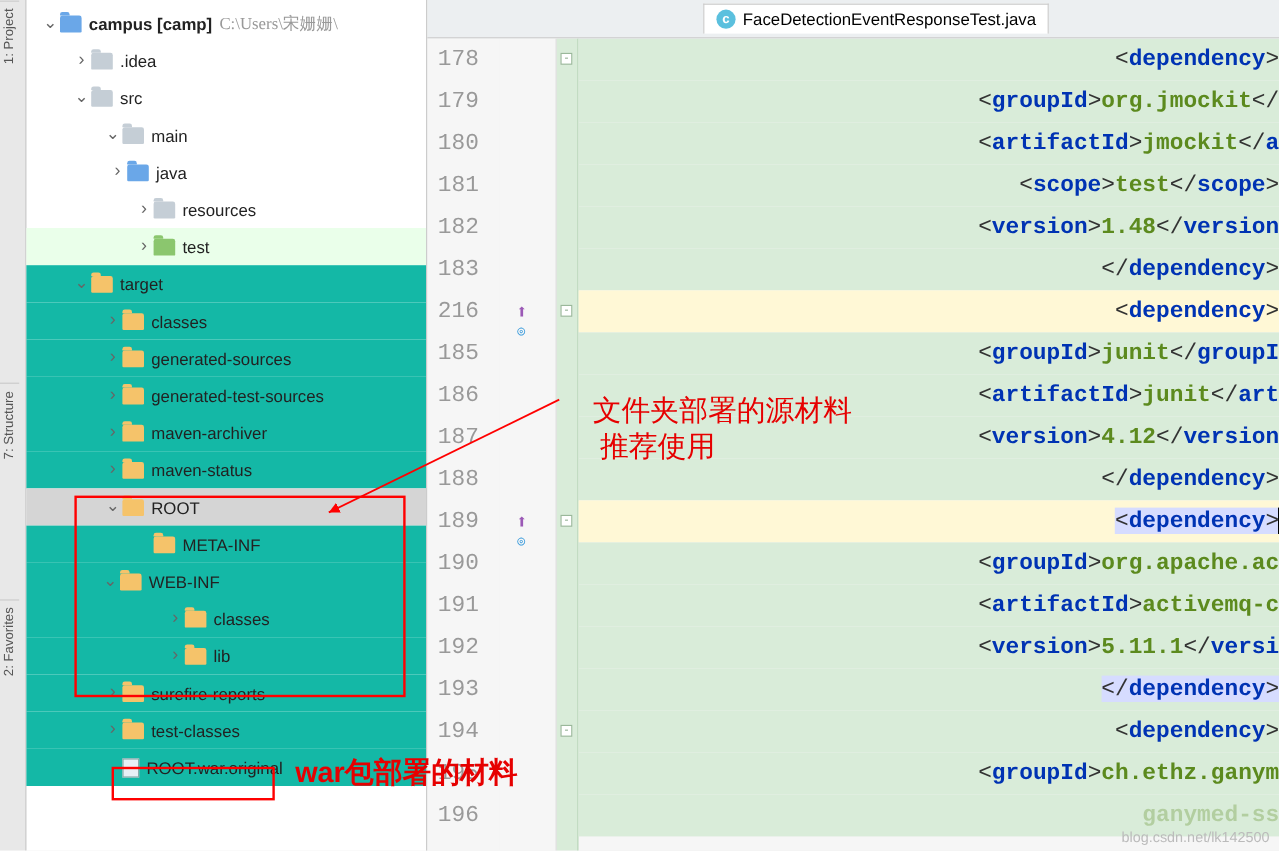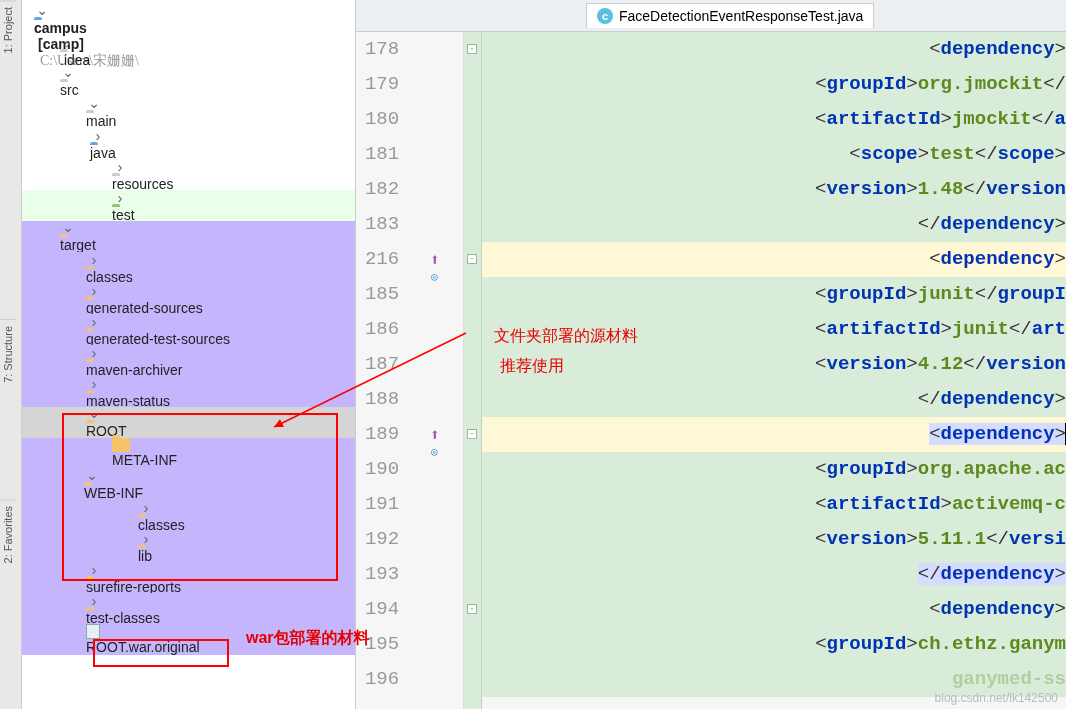--- a/index.html
+++ b/index.html
@@ -36,27 +36,27 @@
     display: block;
     padding: 6px 2px;
     border-bottom: 1px solid #ccc;
   }
   .tree {
     margin-left: 22px;
     padding-top: 4px;
   }
   .tree-row {
     display: flex;
+    align-items: center;
     height: 31px;
     white-space: nowrap;
     position: relative;
-    flex-direction: column;
   }
   .tree-row.selected { background: #d5d5d5; }
-  .tree-row.yellowish { background: #c4b5fd; }
+  .tree-row.yellowish { background: #14b8a6; }
   .tree-row.greenish { background: #eaffea; }
   .arrow {
     width: 16px;
     text-align: center;
     color: #666;
     font-size: 11px;
     user-select: none;
   }
   .arrow.open::before { content: "⌄"; font-size:14px; position:relative; top:-2px;}
   .arrow.closed::before { content: "›"; font-size:15px; position:relative; top:-1px;}
@@ -156,21 +156,21 @@
   .tag { color:#333; }
   .name { color:#0033b3; font-weight:600; }
   .txt { color:#5c8a1e; font-weight:600; }
   .sel { background:#d6dcff; }
   .caret {
     display:inline-block; width:1px; height:22px;
     background:#000; vertical-align:middle; margin-left:-1px;
   }
 
   .annot {
-    position:absolute; color:#e60000; font-size:16px;
+    position:absolute; color:#e60000; font-size:24px;
     font-family:"Microsoft YaHei","SimSun",sans-serif;
     pointer-events:none; z-index:10;
   }
   .annot-line1 { left:494px; top:326px; }
   .annot-line2 { left:500px; top:356px; }
   .annot-war  { left:246px; top:628px;font-weight:bold; }
   svg.arrow-svg {
     position:absolute; left:268px; top:325px; width:200px; height:120px;
     pointer-events:none; z-index:9;
   }

